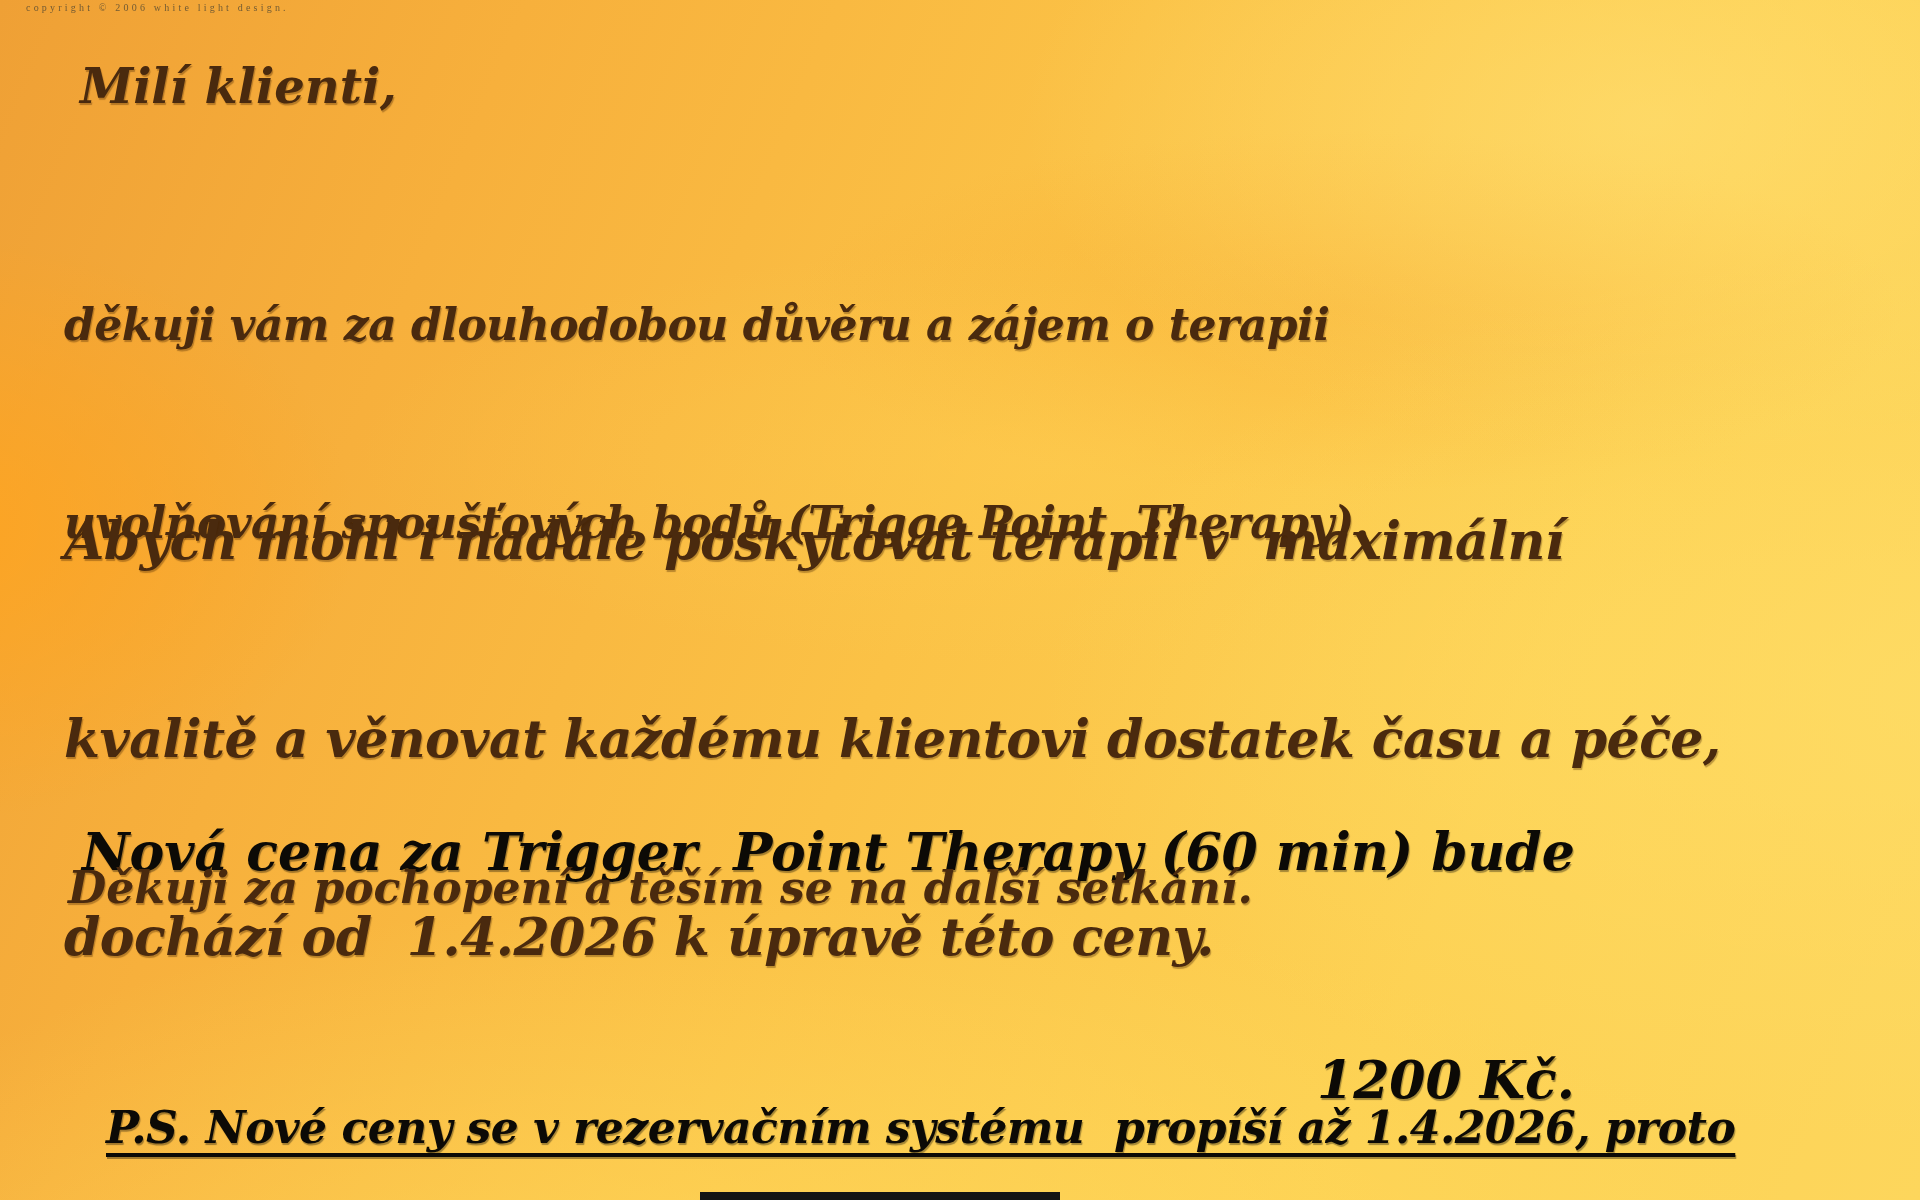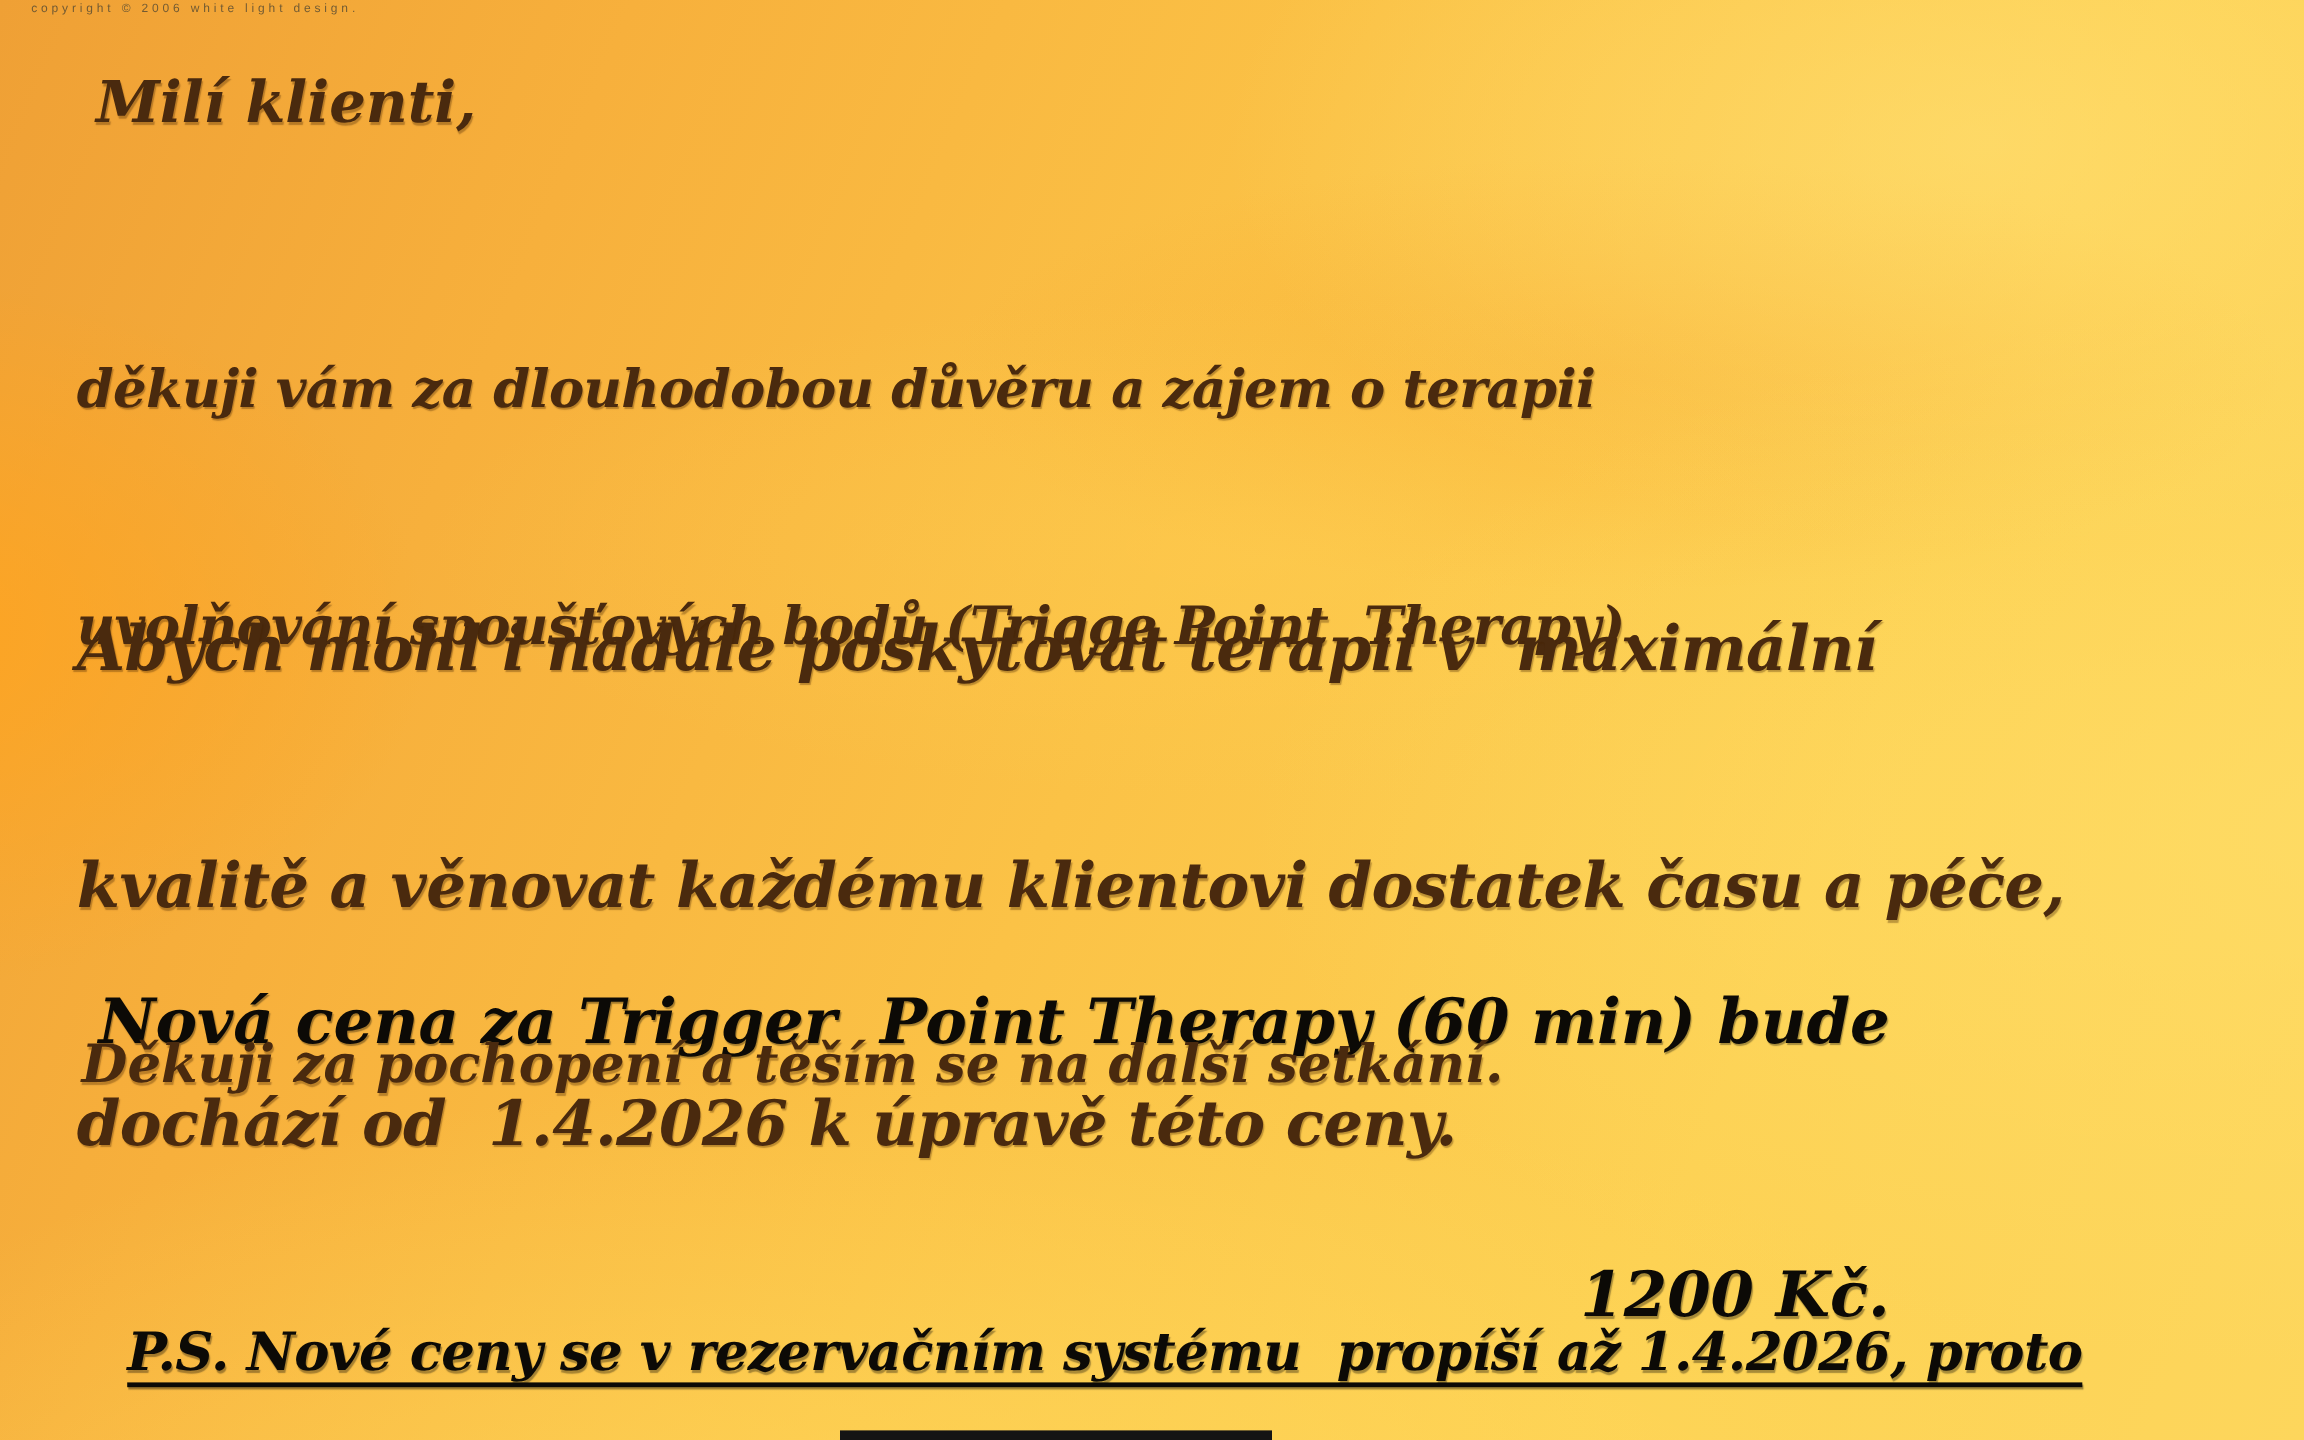--- a/index.html
+++ b/index.html
@@ -19,21 +19,21 @@
       radial-gradient(ellipse 620px 420px at -4% 44%, rgba(255,164,30,0.85), rgba(255,164,30,0) 70%),
       radial-gradient(ellipse 1500px 700px at 40% 118%, rgba(255,218,92,0.85), rgba(255,218,92,0) 75%),
       radial-gradient(ellipse 1000px 300px at 55% 38%, rgba(255,205,80,0.45), rgba(255,205,80,0) 70%),
       radial-gradient(ellipse 800px 260px at 70% 26%, rgba(246,160,40,0.35), rgba(246,160,40,0) 70%),
       linear-gradient(112deg, #efa035 0%, #f7b03c 22%, #fbc246 48%, #fdd153 75%, #fdd65c 100%);
   }
   .copyright {
     position: absolute;
     left: 26px;
     top: 2px;
-    font-family: Liberation Sans, sans-serif;
+    font-family: Liberation Serif, serif;
     font-size: 10px;
     letter-spacing: 3.2px;
     color: rgba(92, 78, 50, 0.85);
     white-space: pre;
   }
   .txt {
     position: absolute;
     font-style: italic;
     font-weight: bold;
     white-space: pre-wrap;

